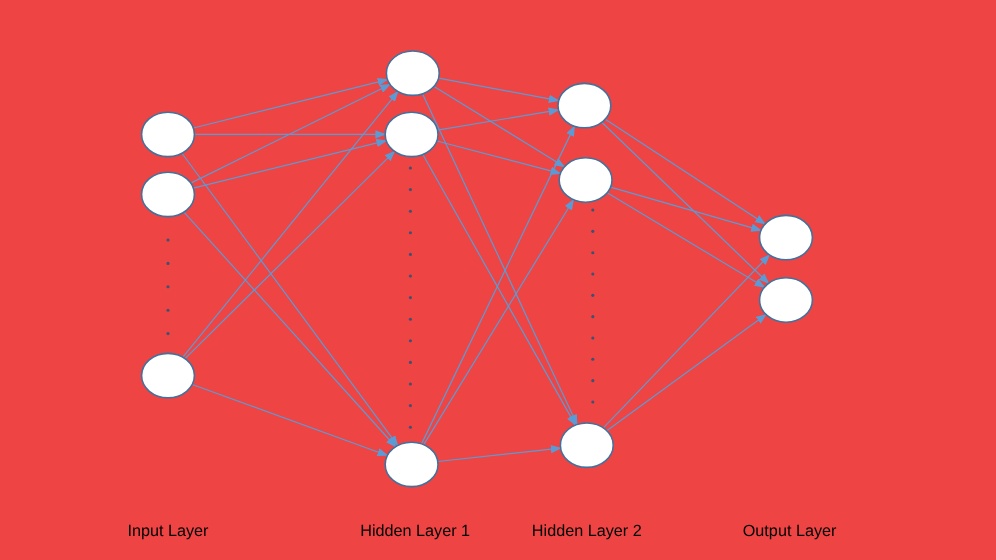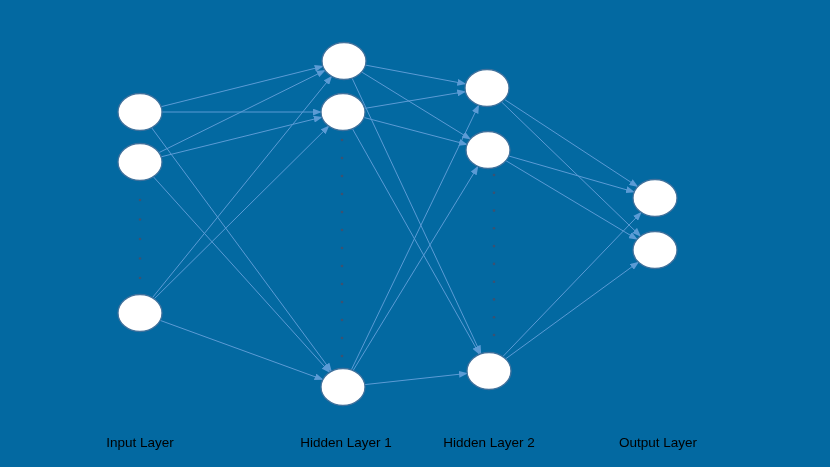--- a/index.html
+++ b/index.html
@@ -5,21 +5,21 @@
   html, body {
     margin: 0;
     padding: 0;
     background: #ffffff;
     font-family: "Liberation Sans", sans-serif;
   }
   .canvas {
     position: relative;
     width: 830px;
     height: 467px;
-    background: #0369a1;
+    background: #ef4444;
     overflow: hidden;
     text-decoration: underline;
   }
   svg { display: block; }
   .layer-label {
     font-family: "Liberation Sans", sans-serif;
     font-size: 13.5px;
     text-anchor: middle;
   }
 </style>

